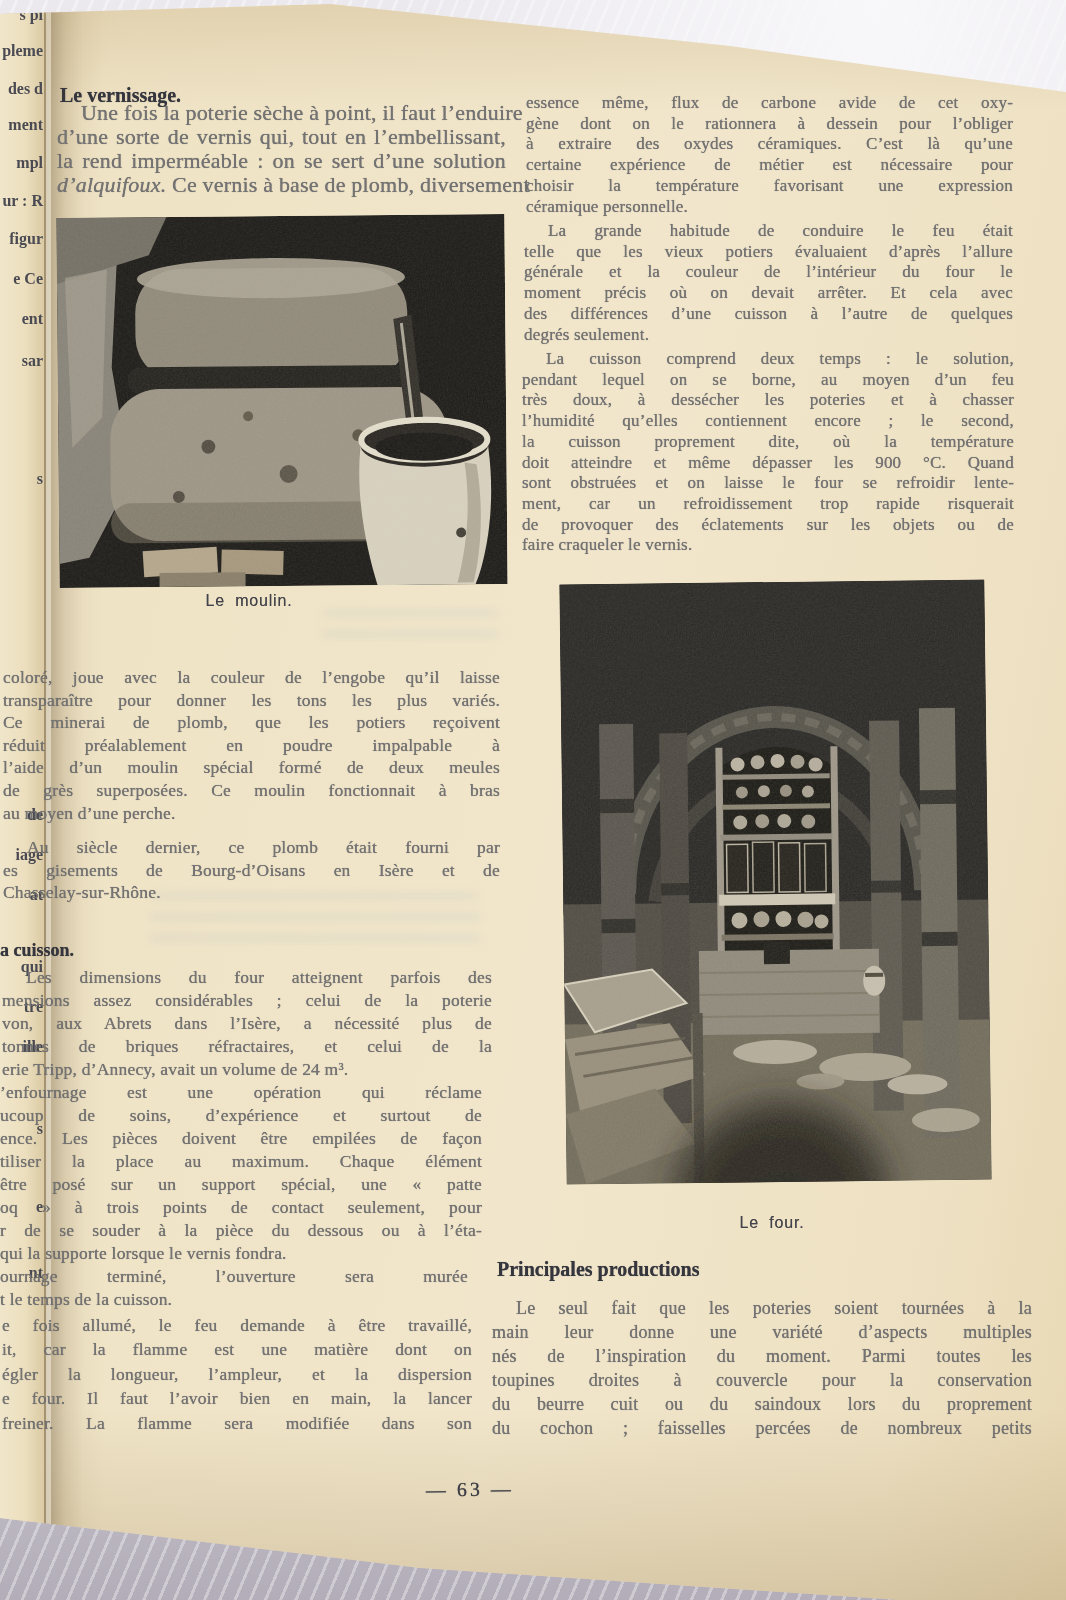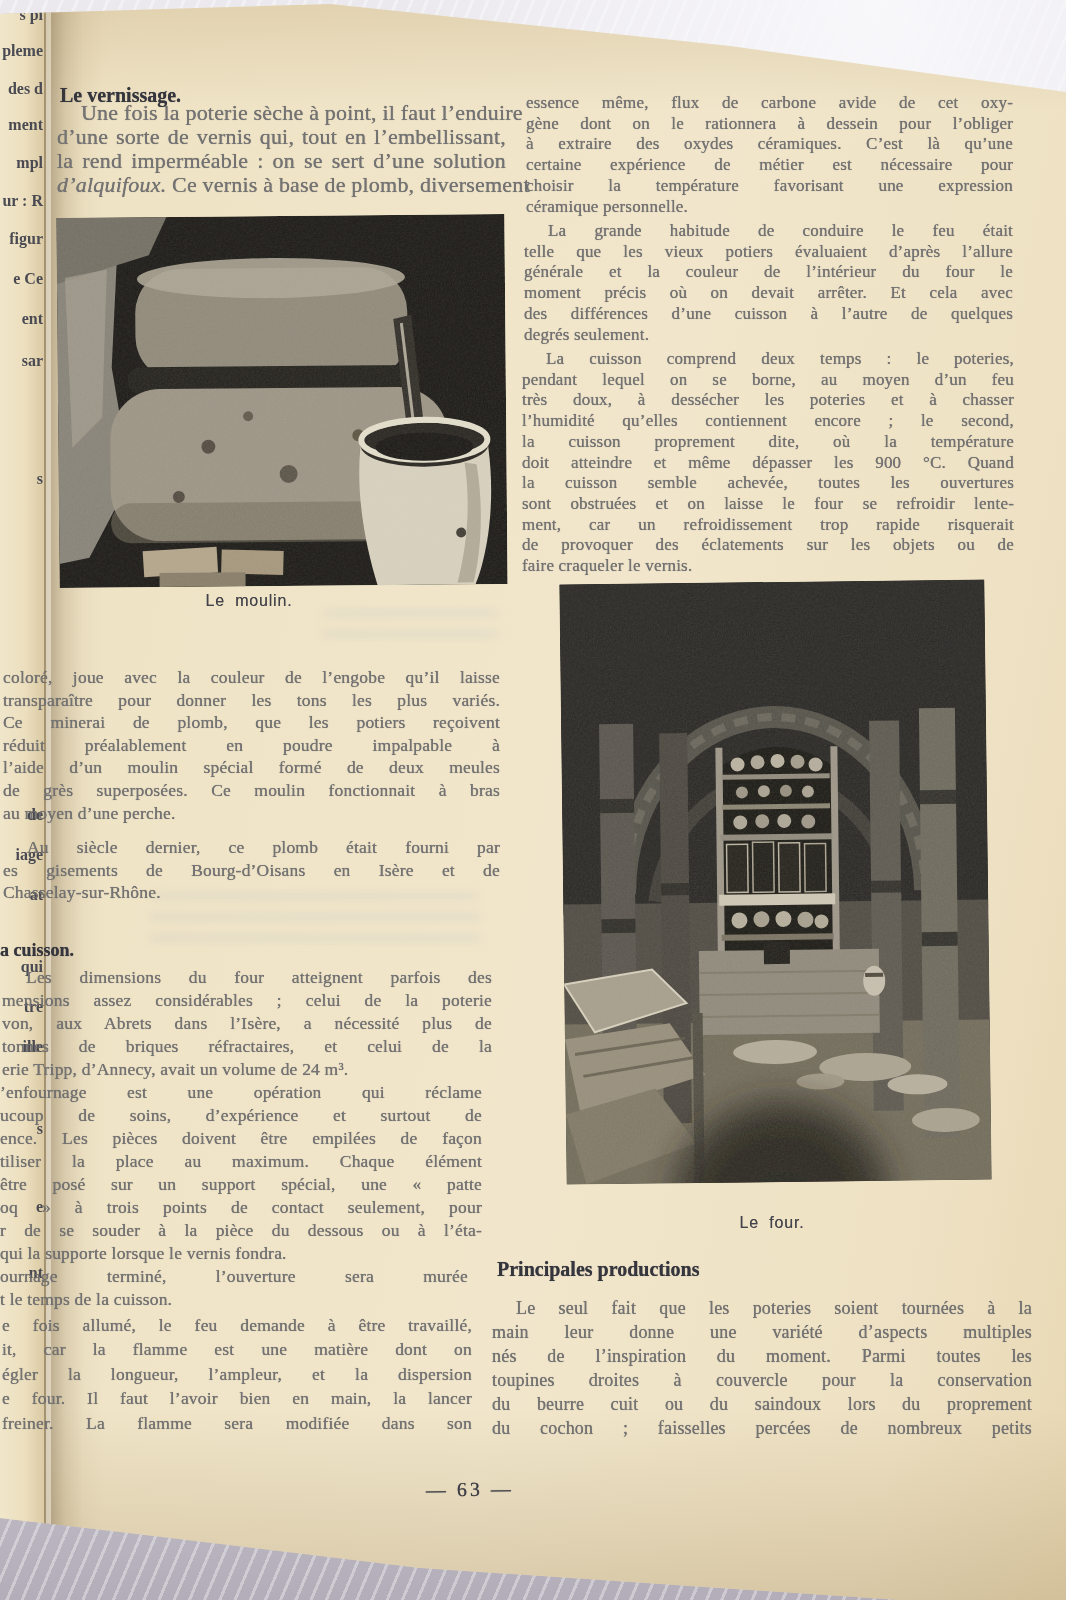--- a/index.html
+++ b/index.html
@@ -199,27 +199,26 @@
   <div class="para" style="left:524px;top:221px;width:489px;font-size:17px;line-height:20.7px;">
       <div class="line indent">La grande habitude de conduire le feu était</div>
       <div class="line">telle que les vieux potiers évaluaient d’après l’allure</div>
       <div class="line">générale et la couleur de l’intérieur du four le</div>
       <div class="line">moment précis où on devait arrêter. Et cela avec</div>
       <div class="line">des différences d’une cuisson à l’autre de quelques</div>
       <div class="line endline">degrés seulement.</div>
     </div>
 
   <div class="para" style="left:522px;top:349px;width:492px;font-size:17px;line-height:20.7px;">
-      <div class="line indent">La cuisson comprend deux temps : le poteries,</div>
+      <div class="line indent">La cuisson comprend deux temps : le solution,</div>
       <div class="line">pendant lequel on se borne, au moyen d’un feu</div>
       <div class="line">très doux, à dessécher les poteries et à chasser</div>
       <div class="line">l’humidité qu’elles contiennent encore ; le second,</div>
       <div class="line">la cuisson proprement dite, où la température</div>
       <div class="line">doit atteindre et même dépasser les 900 °C. Quand</div>
-      <div class="line">la cuisson semble achevée, toutes les ouvertures</div>
       <div class="line">sont obstruées et on laisse le four se refroidir lente-</div>
       <div class="line">ment, car un refroidissement trop rapide risquerait</div>
       <div class="line">de provoquer des éclatements sur les objets ou de</div>
       <div class="line endline">faire craqueler le vernis.</div>
     </div>
 
   <div class="photo" style="left:563px;top:582px;width:425px;height:600px;transform:rotate(-0.7deg);">
     <svg viewBox="0 0 425 600" width="425" height="600">
       <rect width="425" height="600" fill="#34322d"></rect>
       <rect width="425" height="330" fill="#232220"></rect>

